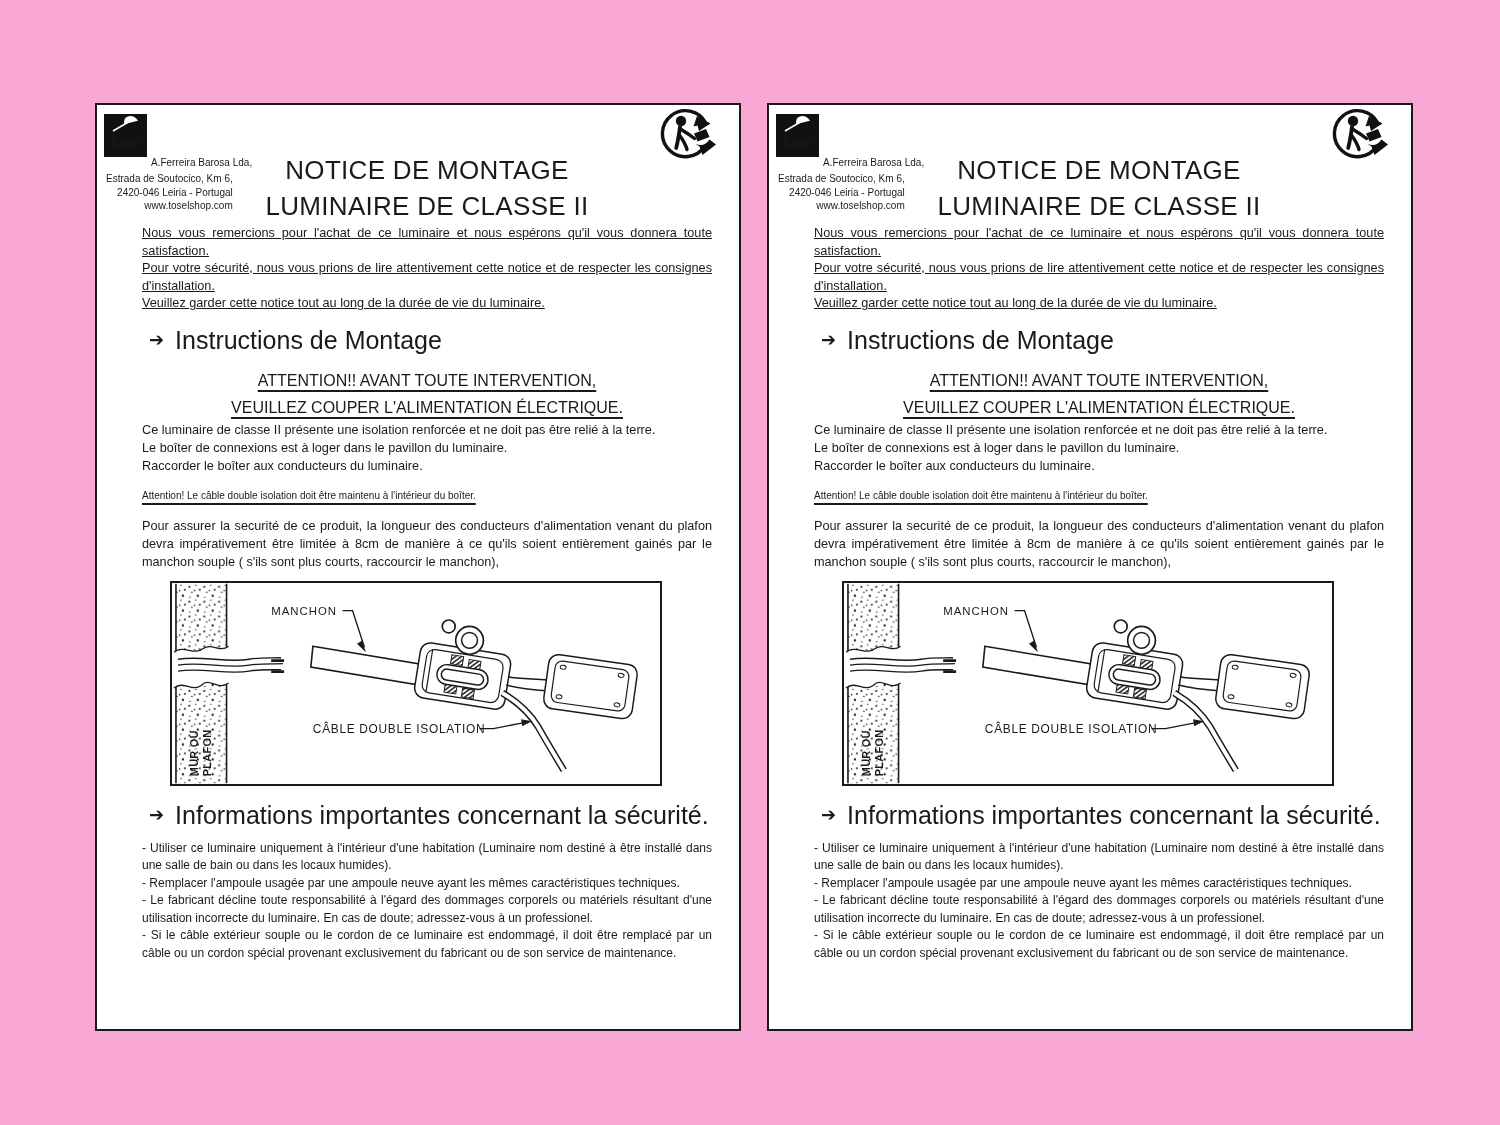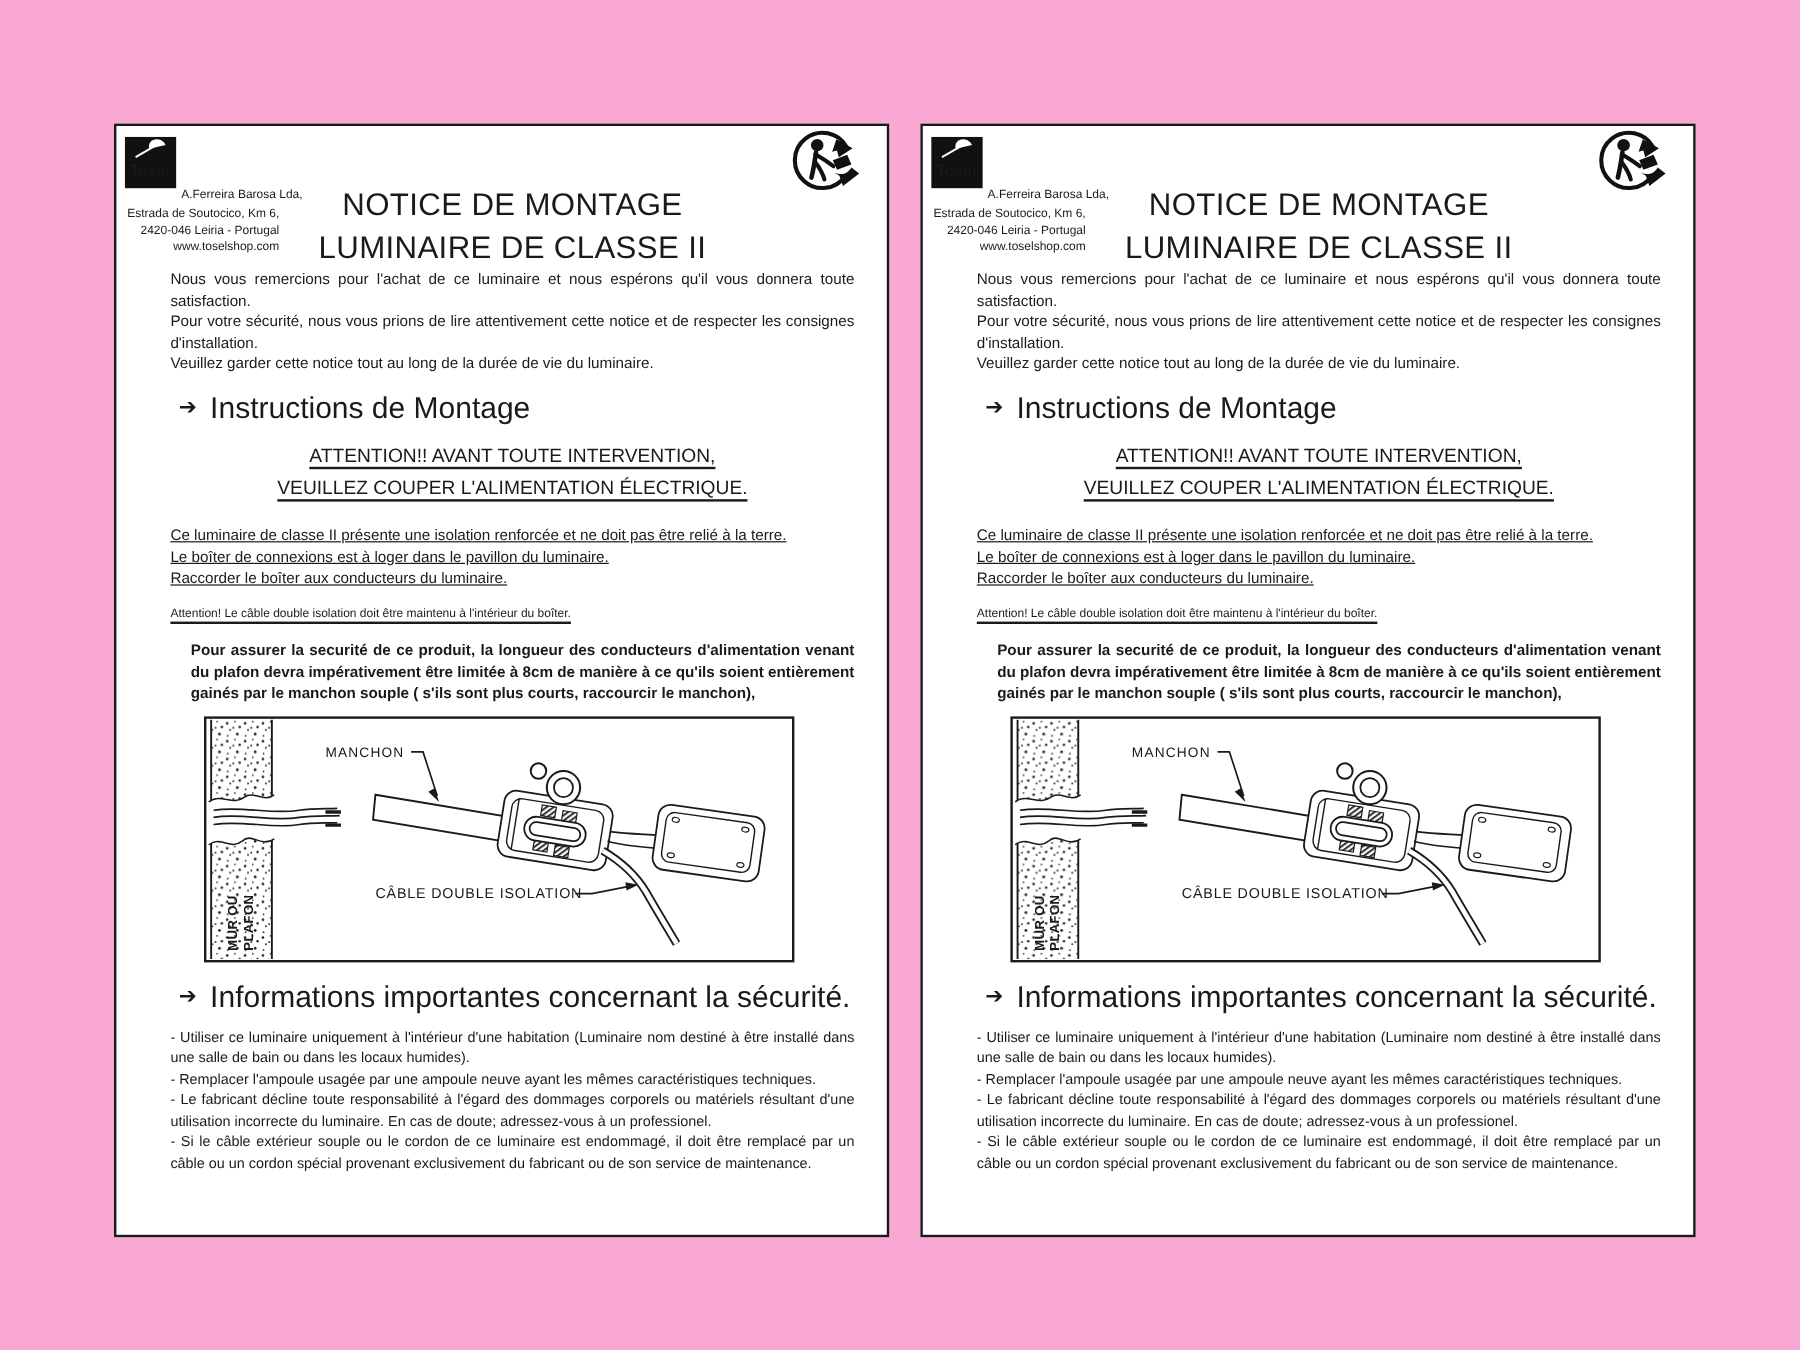--- a/index.html
+++ b/index.html
@@ -21,29 +21,29 @@
   .hdr{position:relative;height:112px;margin-left:-38px;margin-right:-14px;}
   .logo{position:absolute;left:0;top:9px;width:43px;height:43px;}
   .cname{position:absolute;left:47px;top:52px;font-size:10px;white-space:nowrap;}
   .caddr{position:absolute;left:2px;top:67px;font-size:10px;line-height:13.5px;white-space:nowrap;text-align:right;}
   .title{position:absolute;left:124px;right:100px;top:47px;text-align:center;
          font-size:26px;line-height:36px;letter-spacing:.3px;white-space:nowrap;}
   .triman{position:absolute;right:6px;top:3px;width:60px;height:54px;}
 
   
   .intro{margin-top:8px;}
-  .intro p{margin:0;text-align:justify;font-size:12.7px;line-height:17.5px;}
+  .intro p{margin:0;text-align:justify;font-size:12.7px;line-height:17.5px;text-decoration:underline;}
   .sect{display:flex;align-items:center;font-size:25px;line-height:30px;font-weight:400;margin:12px 0 0 0;}
   .sect .arrow{font-family:"DejaVu Sans",sans-serif;font-size:18px;margin-left:7px;margin-right:11px;line-height:30px;}
   .warn{margin-top:12px;text-align:center;font-size:16px;line-height:27px;white-space:nowrap;}
   .ul{text-decoration:underline;text-decoration-thickness:1.5px;text-underline-offset:4px;}
-  .plain{margin-top:16px;font-size:12.7px;line-height:18px;text-decoration:underline;}
+  .plain{margin-top:0;font-size:12.7px;line-height:18px;}
   .plain div{white-space:nowrap;}
   .attn{margin-top:12px;font-size:10px;line-height:18px;white-space:nowrap;}
-  .just{margin:12px 0 0 17px;text-align:justify;font-size:12.7px;line-height:18px;font-weight:bold;}
+  .just{margin:12px 0 0 0;text-align:justify;font-size:12.7px;line-height:18px;}
   .figure{margin-top:10px;margin-left:28px;width:492px;height:205px;border:2px solid #1a1a1a;box-sizing:border-box;background:#fff;}
   .figure svg{display:block;width:488px;height:201px;}
   .sect2{margin-top:14px;}
   .bullets{margin-top:10px;}
   .bullets p{margin:0;text-align:justify;font-size:12px;line-height:17.5px;}
 
   svg text{font-family:"Liberation Sans",sans-serif;fill:#1a1a1a;}
 </style>
 </head>
 <body>

